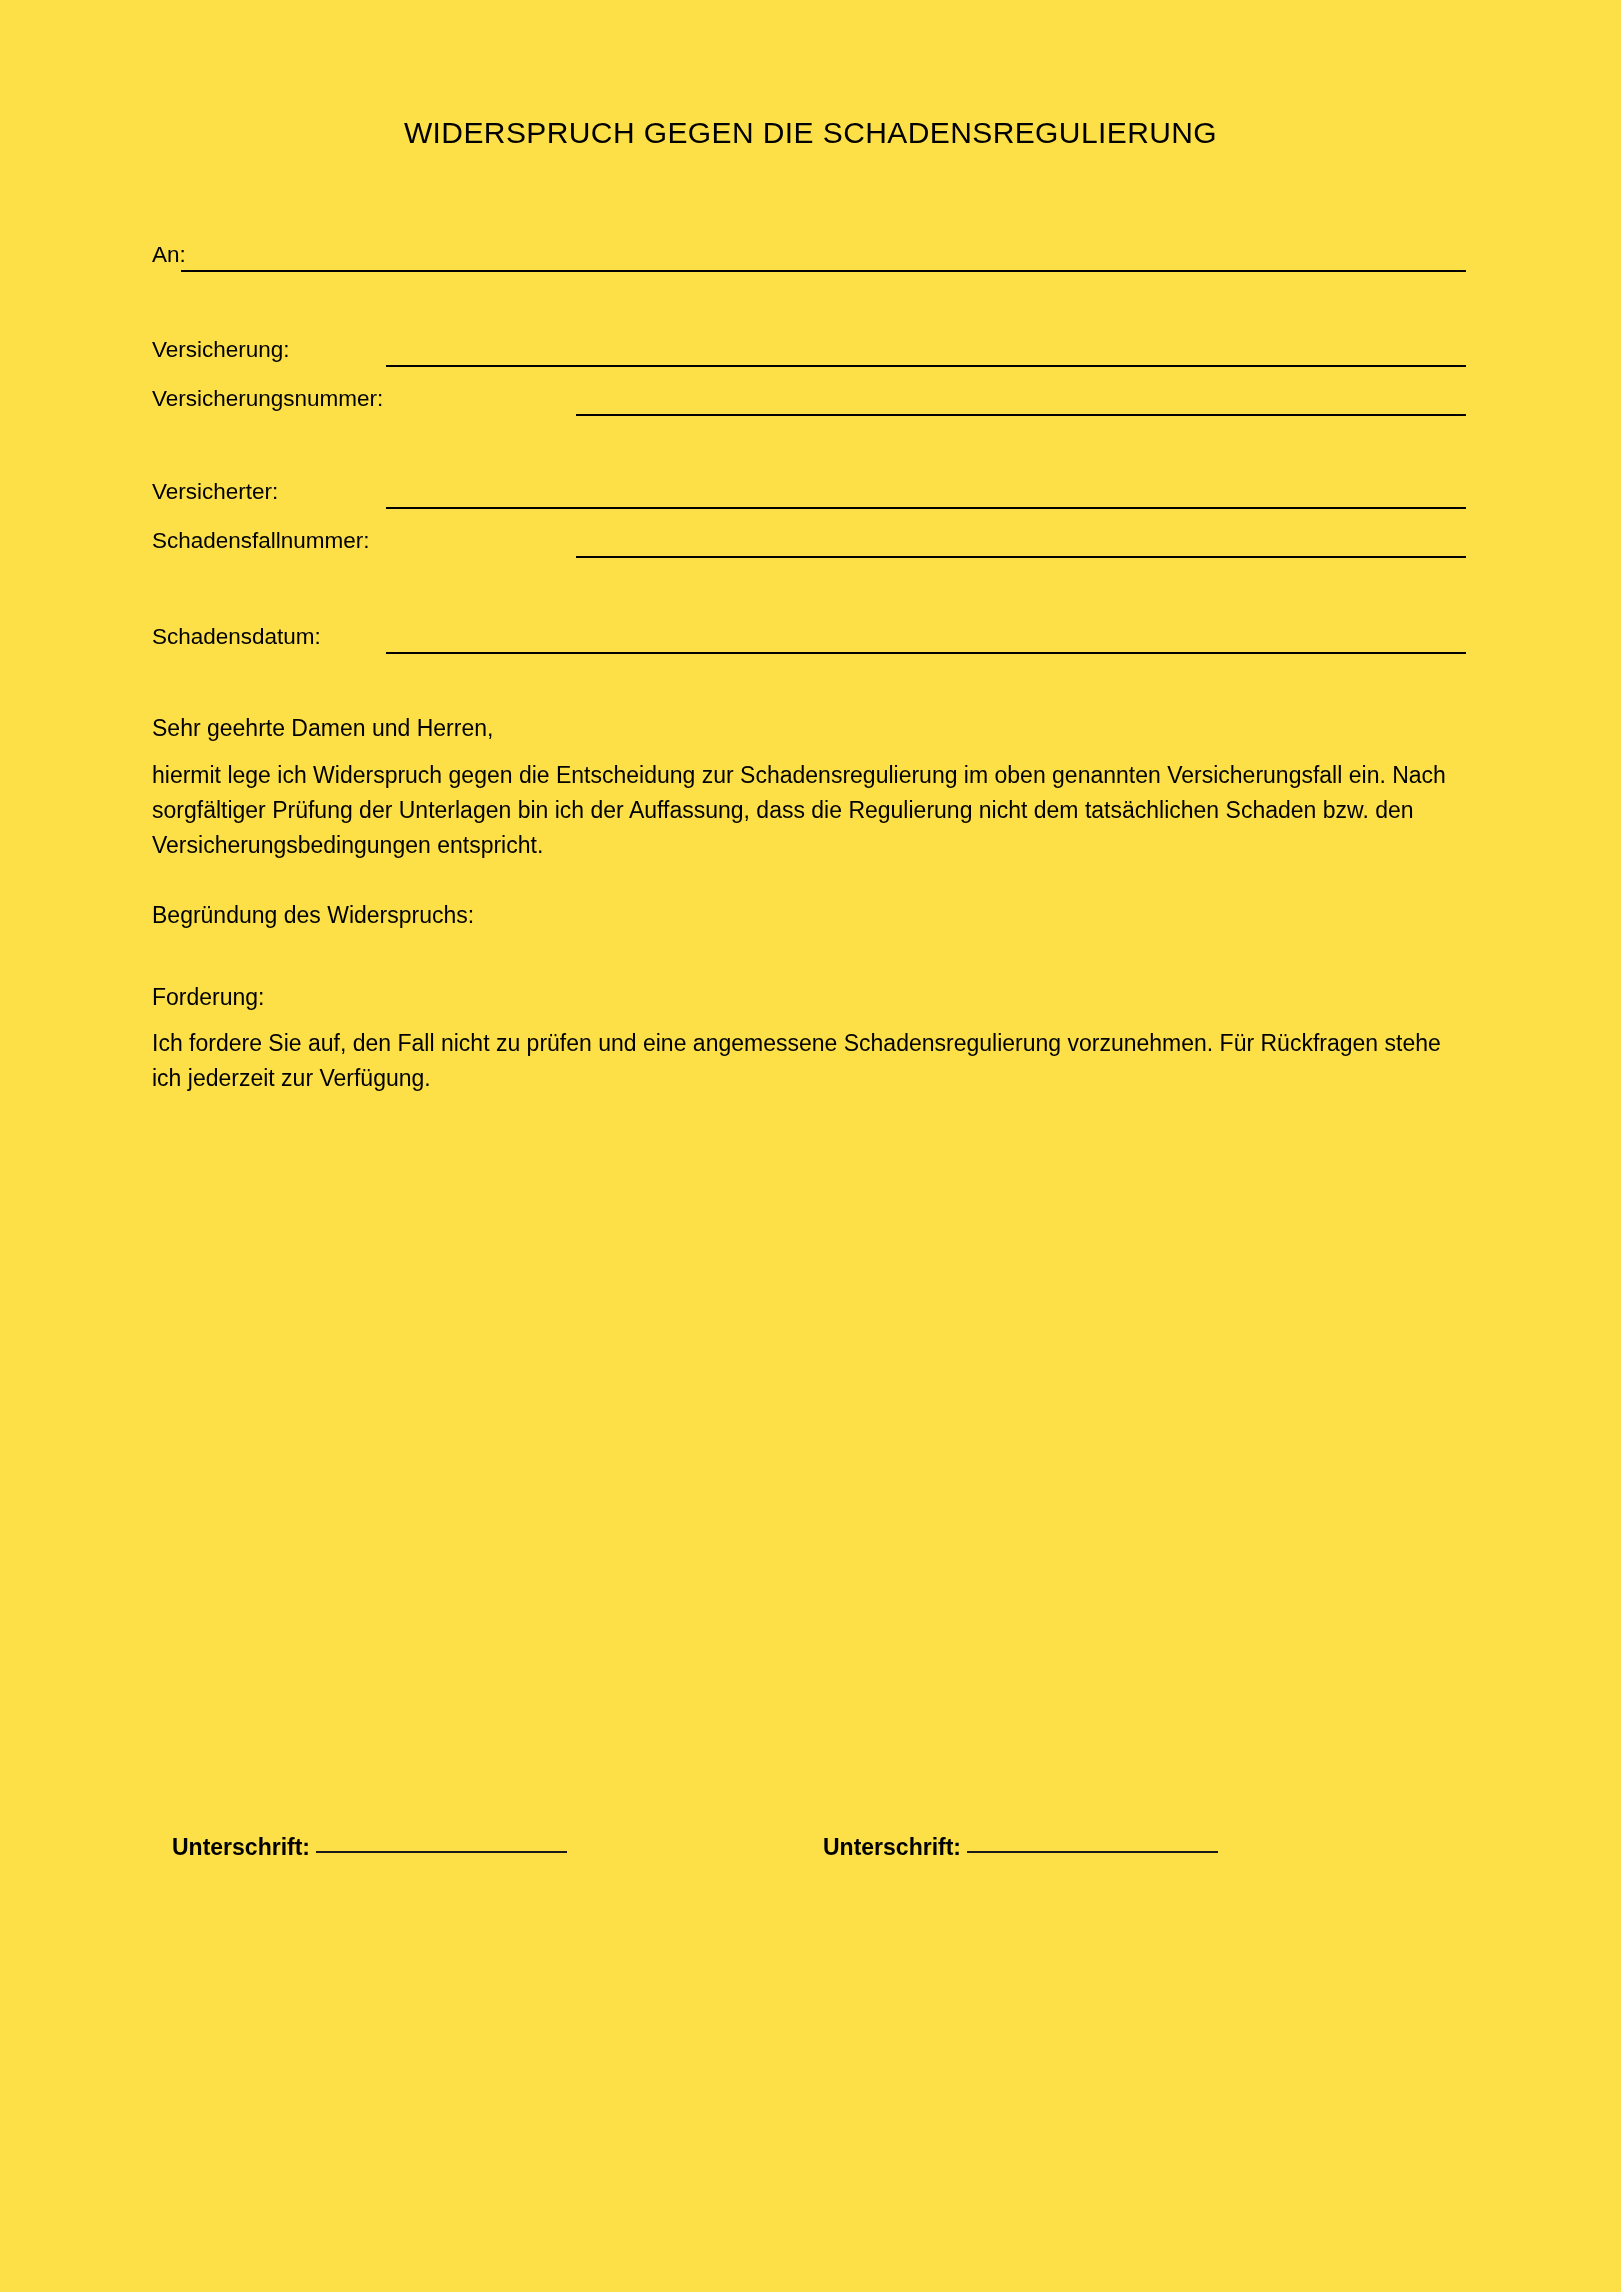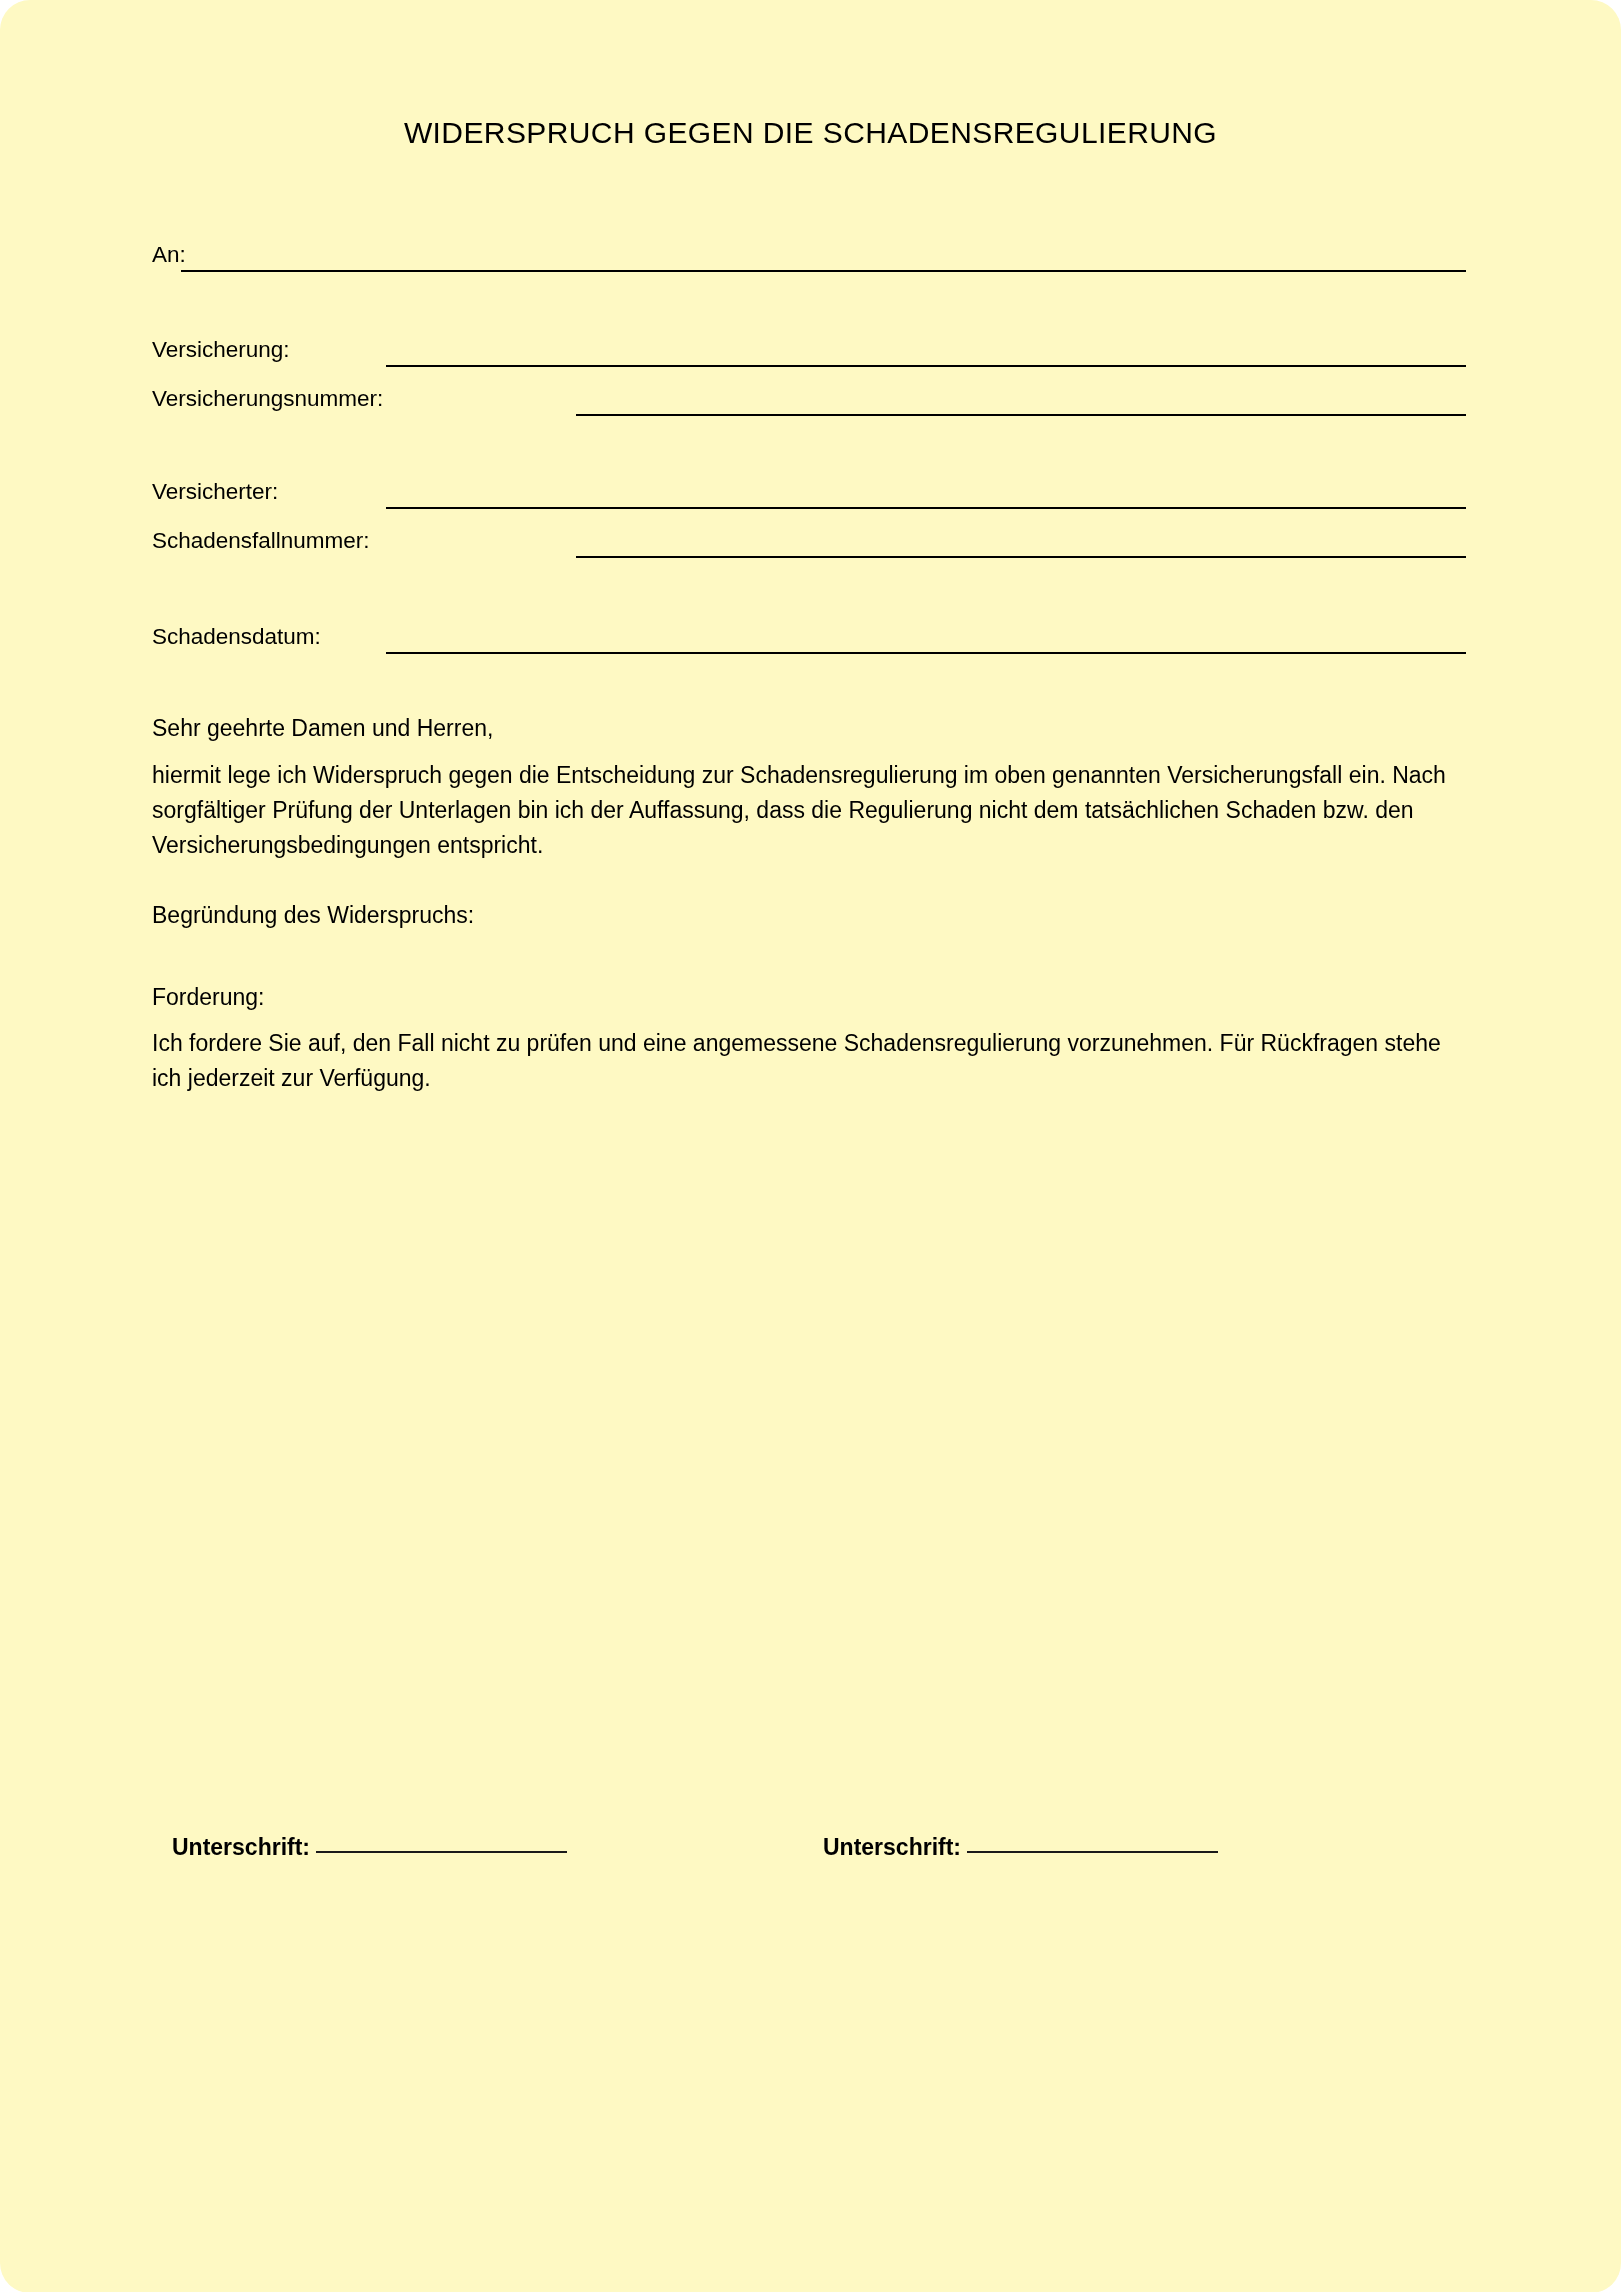--- a/index.html
+++ b/index.html
@@ -11,24 +11,23 @@
   body {
     font-family: "Liberation Sans", sans-serif;
     color: #000000;
     -webkit-font-smoothing: antialiased;
   }
 
   #page {
     position: relative;
     width: 1621px;
     height: 2293px;
-    background: #fef9c3;
+    background: #fde047;
     overflow: hidden;
     box-sizing: border-box;
-    border-radius: 30px;
   }
 
   
   .doc-title {
     position: absolute;
     left: 0;
     right: 0;
     top: 115px;
     text-align: center;
     font-size: 30px;

